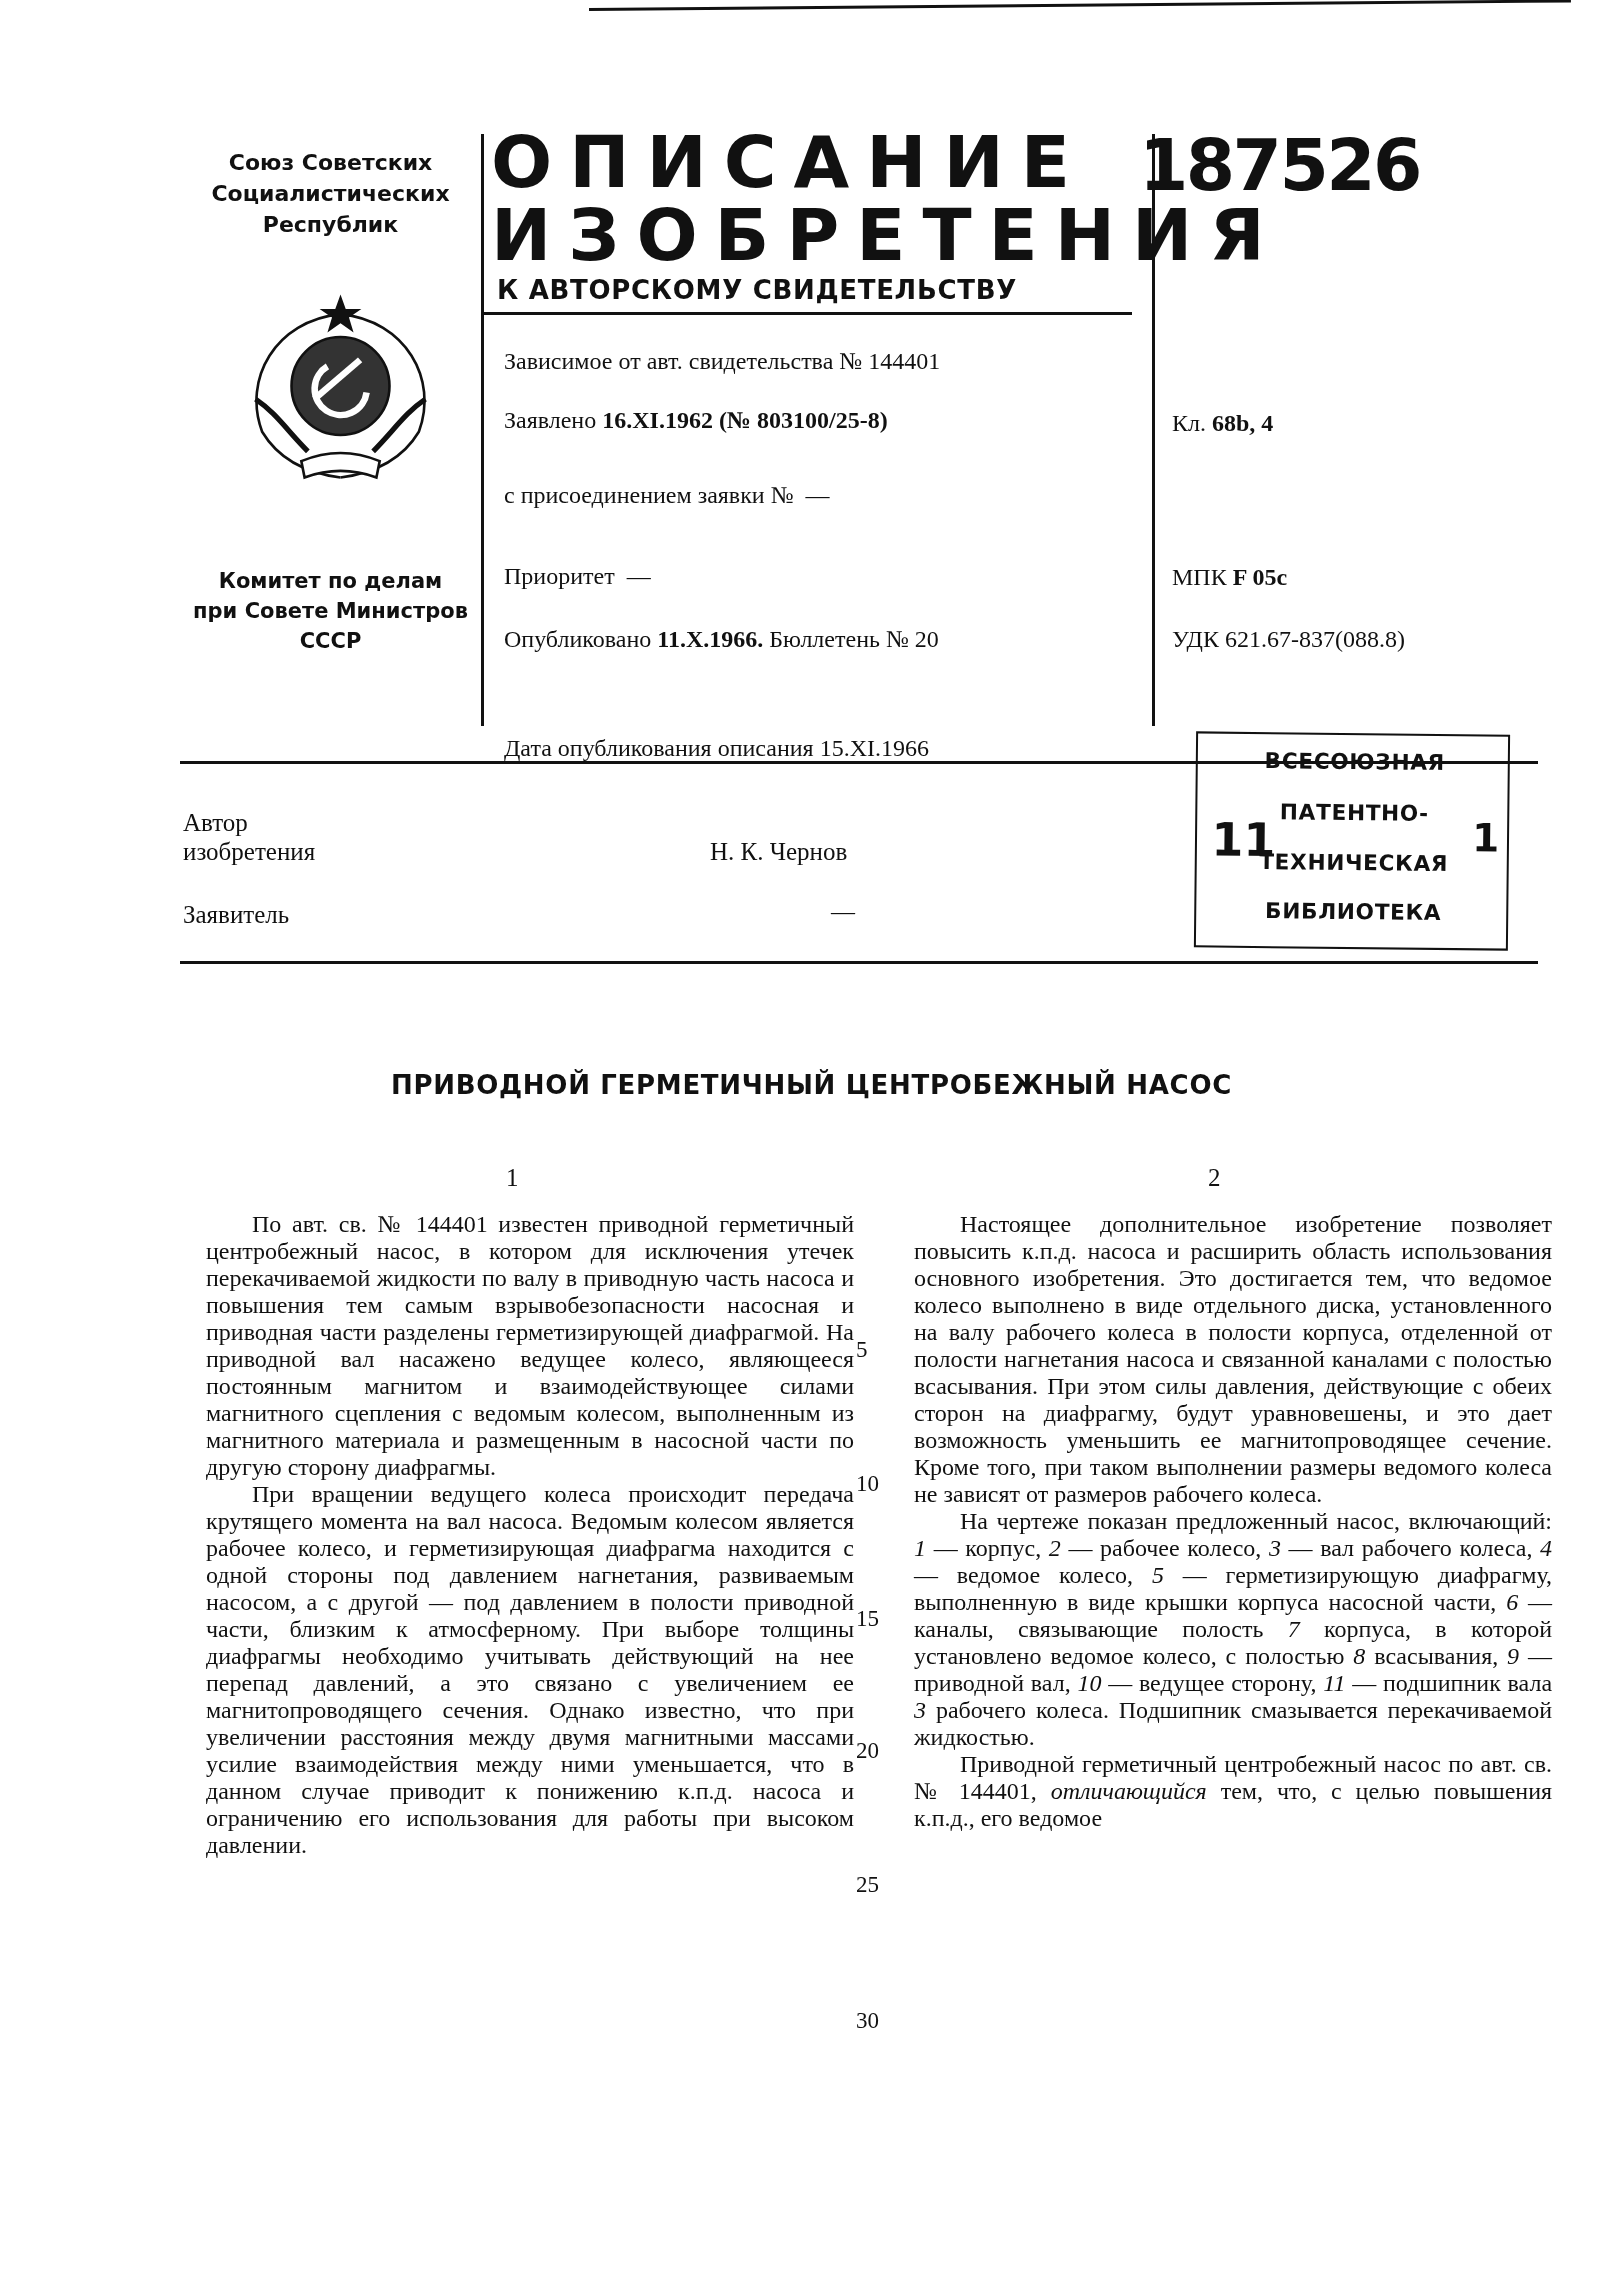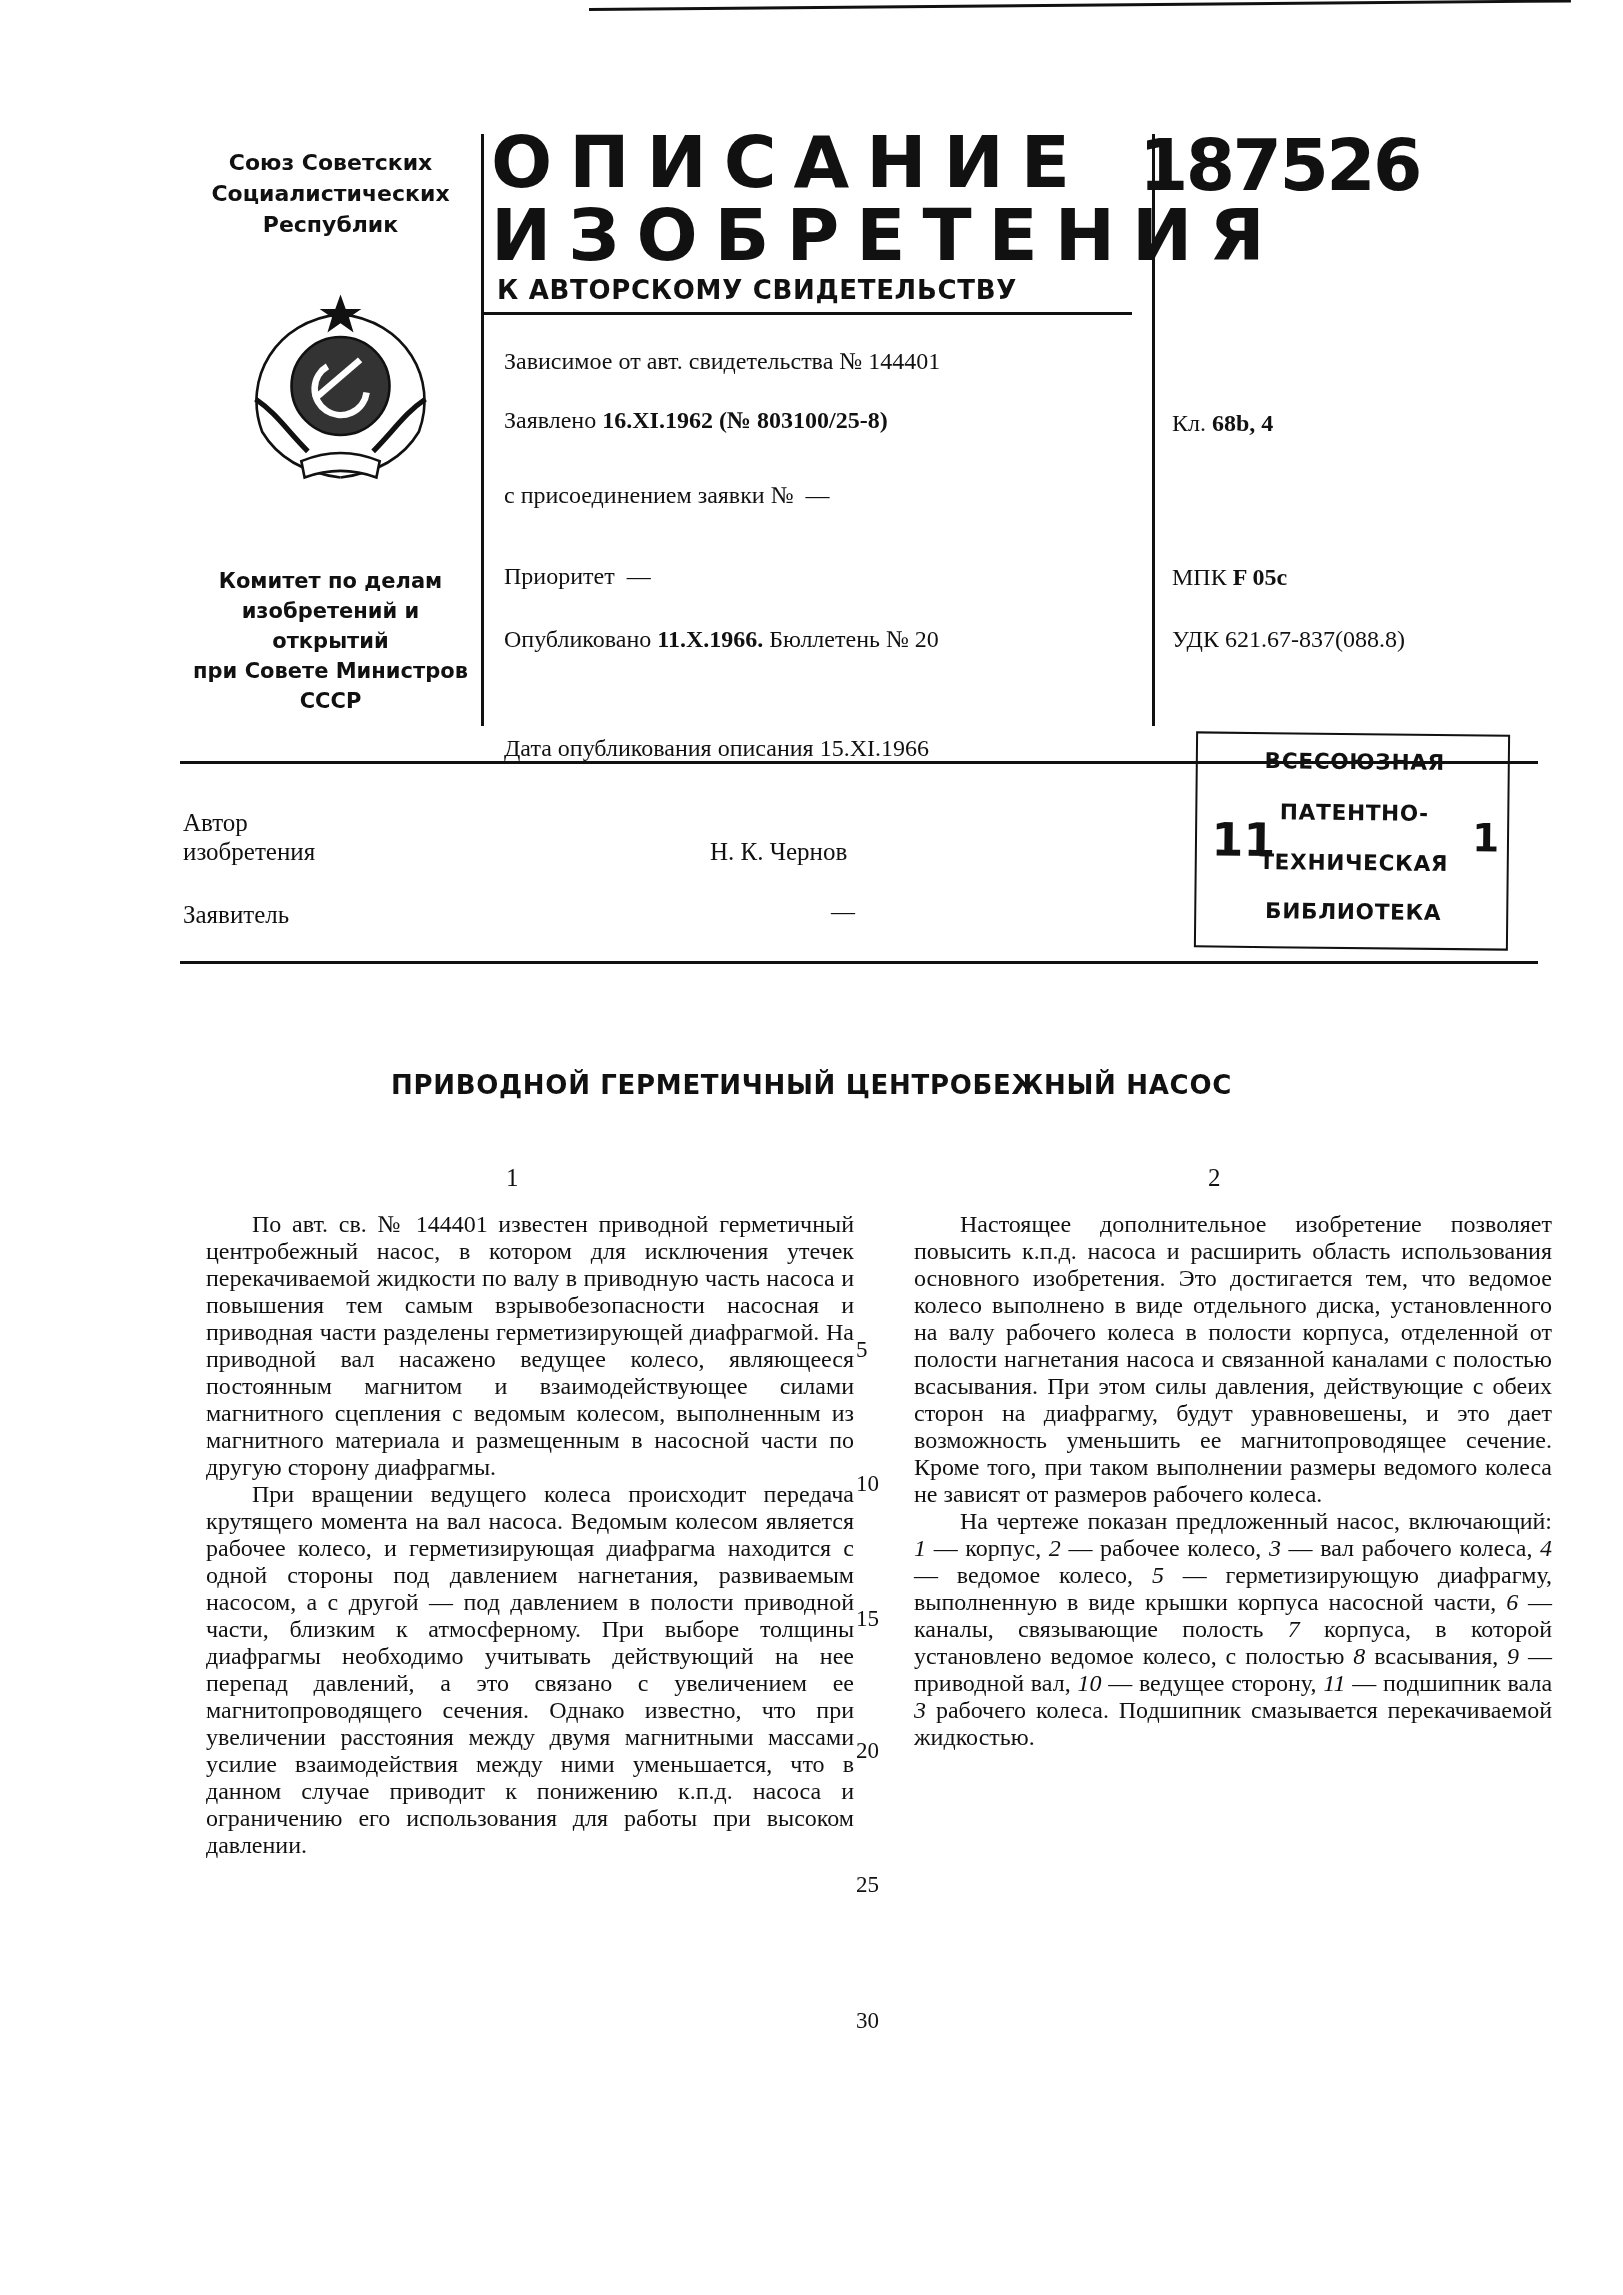--- a/index.html
+++ b/index.html
@@ -62,21 +62,20 @@
     <path d="M290 170 C 260 190, 240 220, 210 250" stroke-width="8"></path>
     <path d="M100 265 Q160 240 220 265 L215 290 Q160 270 105 290 Z" fill="#fff"></path>
   </g>
   <polygon points="160,10 168,32 192,32 173,45 180,68 160,54 140,68 147,45 128,32 152,32" fill="#111"></polygon>
   <path d="M120 170 L190 110" stroke="#fff" stroke-width="10"></path>
   <path d="M140 120 A 40 40 0 1 0 200 160" stroke="#fff" stroke-width="10" fill="none"></path>
 </svg>
 
 <div class="org bottom">
   <div>Комитет по делам</div>
-  <div>изобретений и открытий</div>
   <div>при Совете Министров</div>
   <div>СССР</div>
 </div>
 
 <div class="vrule" style="left:481px; top:134px; height:592px;"></div>
 <div class="vrule" style="left:1152px; top:134px; height:592px;"></div>
 
 <div class="big-title" style="top:123px;">ОПИСАНИЕ</div>
 <div class="big-title" style="top:196px;">ИЗОБРЕТЕНИЯ</div>
 <div class="patent-no">187526</div>
@@ -171,14 +170,19 @@
     <i>4</i> <span>— ведомое колесо,</span>
     <i>5</i> <span>— герметизирующую диафрагму, выполненную в виде крышки корпуса насосной части,</span>
     <i>6</i> <span>— каналы, связывающие полость</span>
     <i>7</i> <span>корпуса, в которой установлено ведомое колесо, с полостью</span>
     <i>8</i> <span>всасывания,</span>
     <i>9</i> <span>— приводной вал,</span>
     <i>10</i> <span>— ведущее сторону,</span>
     <i>11</i> <span>— подшипник вала</span>
     <i>3</i> <span>рабочего колеса. Подшипник смазывается перекачиваемой жидкостью.</span>
   </p>
+  <p>
+    <span>Приводной герметичный центробежный насос по авт. св. № 144401,</span>
+    <i>отличающийся</i>
+    <span>тем, что, с целью повышения к.п.д., его ведомое</span>
+  </p>
 </div>
 
 
 </body></html>

